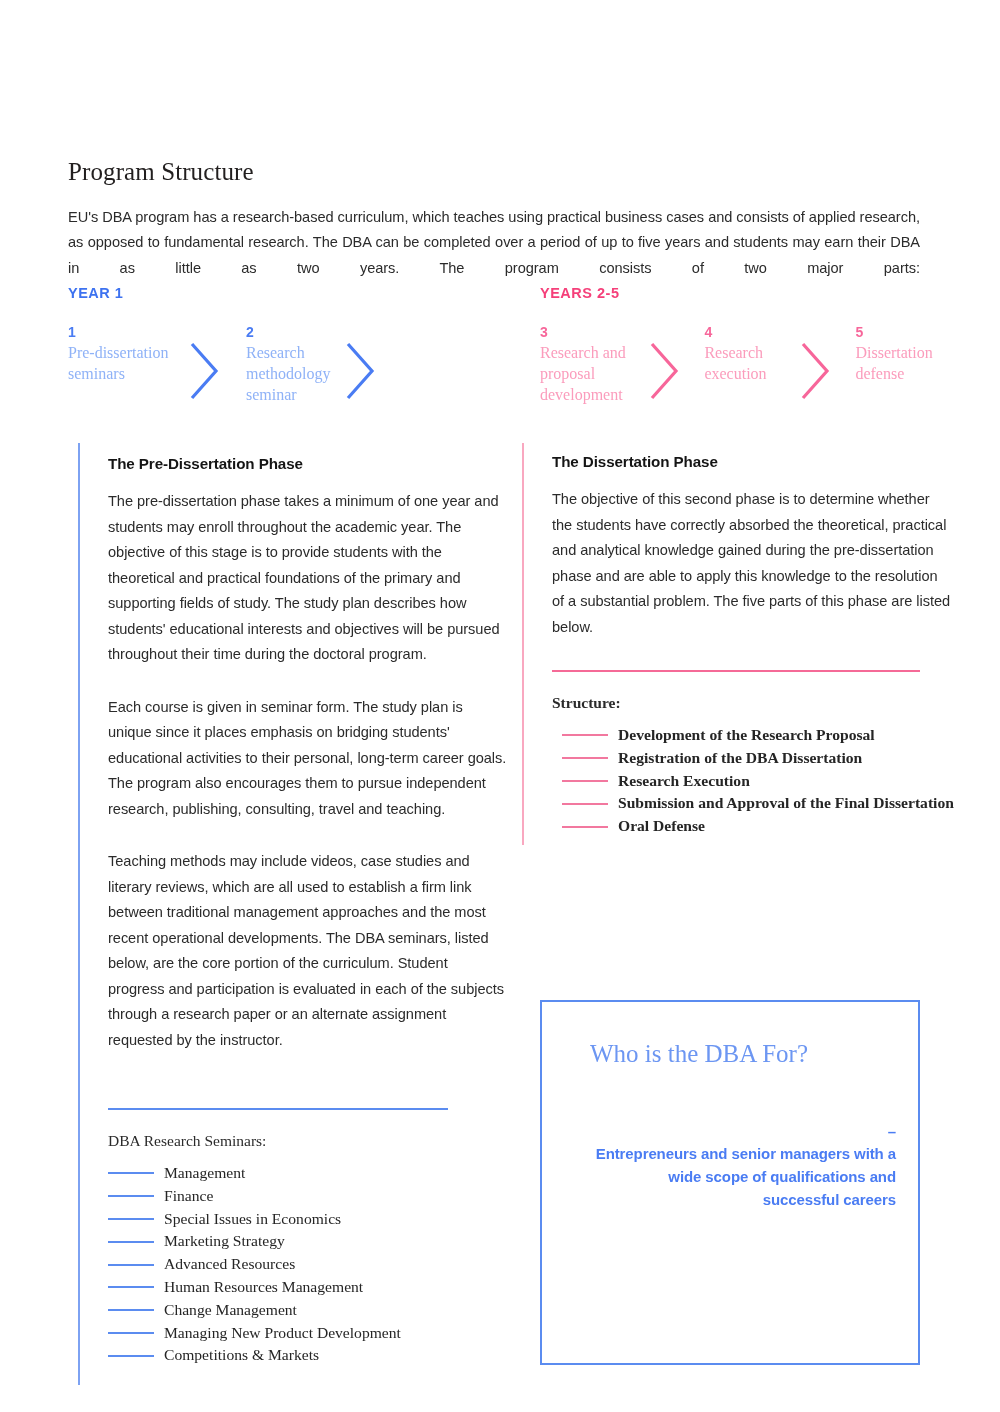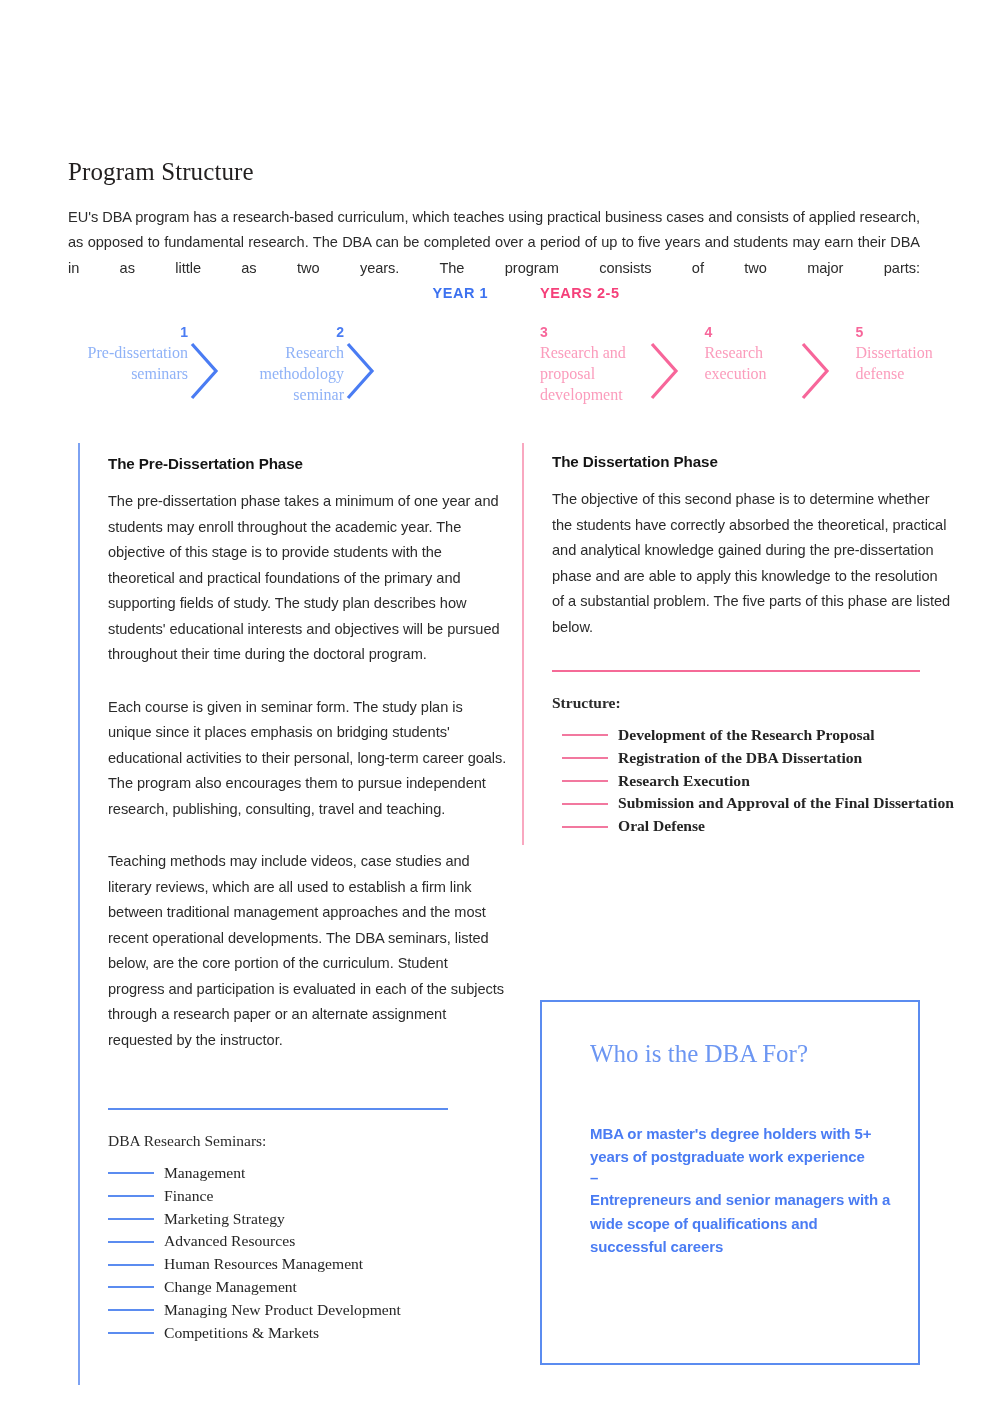--- a/index.html
+++ b/index.html
@@ -46,21 +46,21 @@
     text-align: justify;
     text-align-last: justify;
     letter-spacing: -0.05px;
   }
 
   
   .timeline {
     position: absolute;
     top: 285px;
   }
-  .timeline.blue  { left: 68px;  width: 420px; text-align: right; }
+  .timeline.blue  { left: 68px;  width: 420px; }
   .timeline.pink  { left: 540px; width: 420px; }
 
   .timeline-heading {
     font-size: 14.5px;
     font-weight: bold;
     letter-spacing: 0.5px;
     margin: 0 0 23px 0;
   }
   .timeline.blue .timeline-heading { color: #3d72f0; }
   .timeline.pink .timeline-heading { color: #f5407a; }
@@ -205,20 +205,21 @@
   
   #dba-for-box {
     position: absolute;
     left: 540px;
     top: 1000px;
     width: 380px;
     height: 365px;
     box-sizing: border-box;
     border: 2px solid #5b8cf0;
     background: #ffffff;
+    text-align: right;
   }
   #dba-for-title {
     position: absolute;
     left: 48px;
     top: 38px;
     font-family: "Liberation Serif", serif;
     font-size: 25px;
     color: #6c96f2;
     white-space: nowrap;
   }
@@ -359,20 +360,24 @@
       <li>
           <span class="dash"></span>
           <span>Management</span>
         </li>
       <li>
           <span class="dash"></span>
           <span>Finance</span>
         </li>
       <li>
           <span class="dash"></span>
+          <span>Special Issues in Economics</span>
+        </li>
+      <li>
+          <span class="dash"></span>
           <span>Marketing Strategy</span>
         </li>
       <li>
           <span class="dash"></span>
           <span>Advanced Resources</span>
         </li>
       <li>
           <span class="dash"></span>
           <span>Human Resources Management</span>
         </li>
@@ -387,19 +392,18 @@
       <li>
           <span class="dash"></span>
           <span>Competitions &amp; Markets</span>
         </li>
     </ul>
   </div>
 
   <div id="dba-for-box">
     <div id="dba-for-title">Who is the DBA For?</div>
     <div id="dba-for-body">
-      <span>MBA or master's degree holders with 5+ years of postgraduate work experience</span>
       <span class="sep">–</span>
       <span>Entrepreneurs and senior managers with a wide scope of qualifications and successful careers</span>
     </div>
   </div>
 
 </div>
 
 </body></html>

